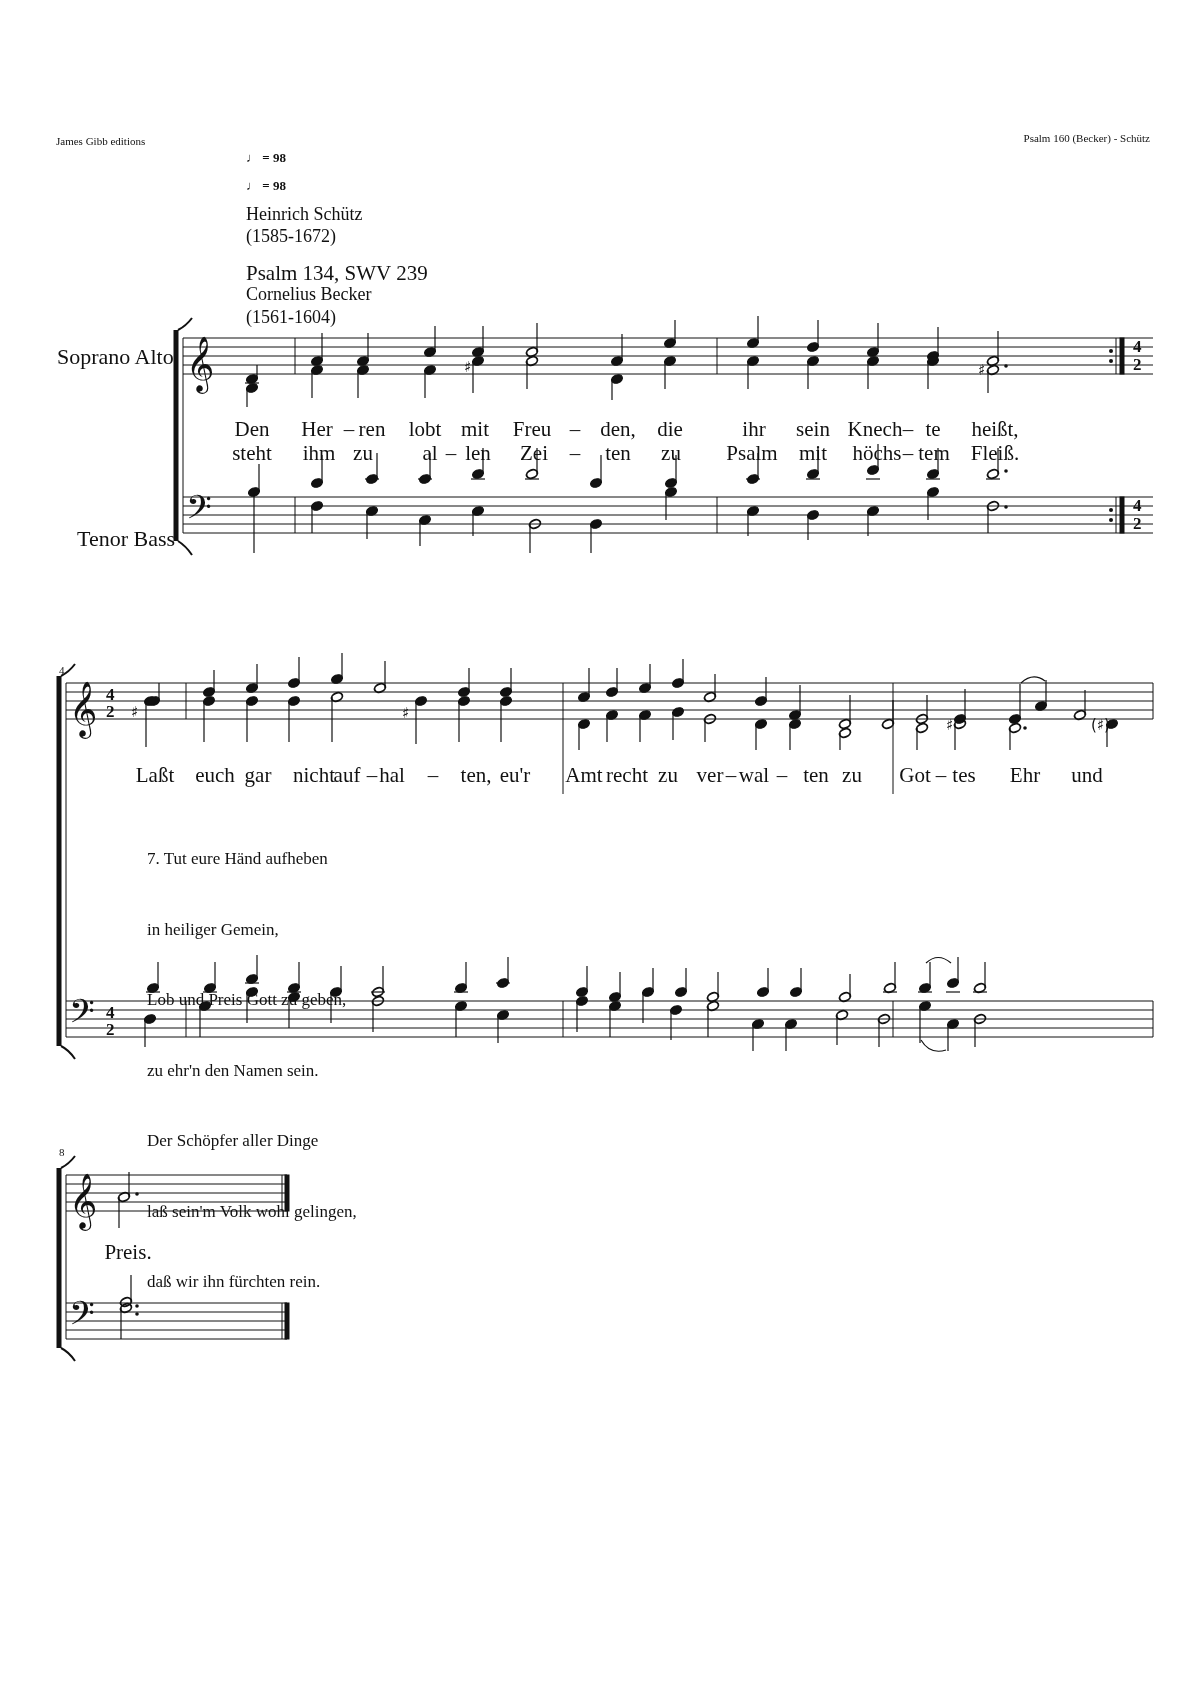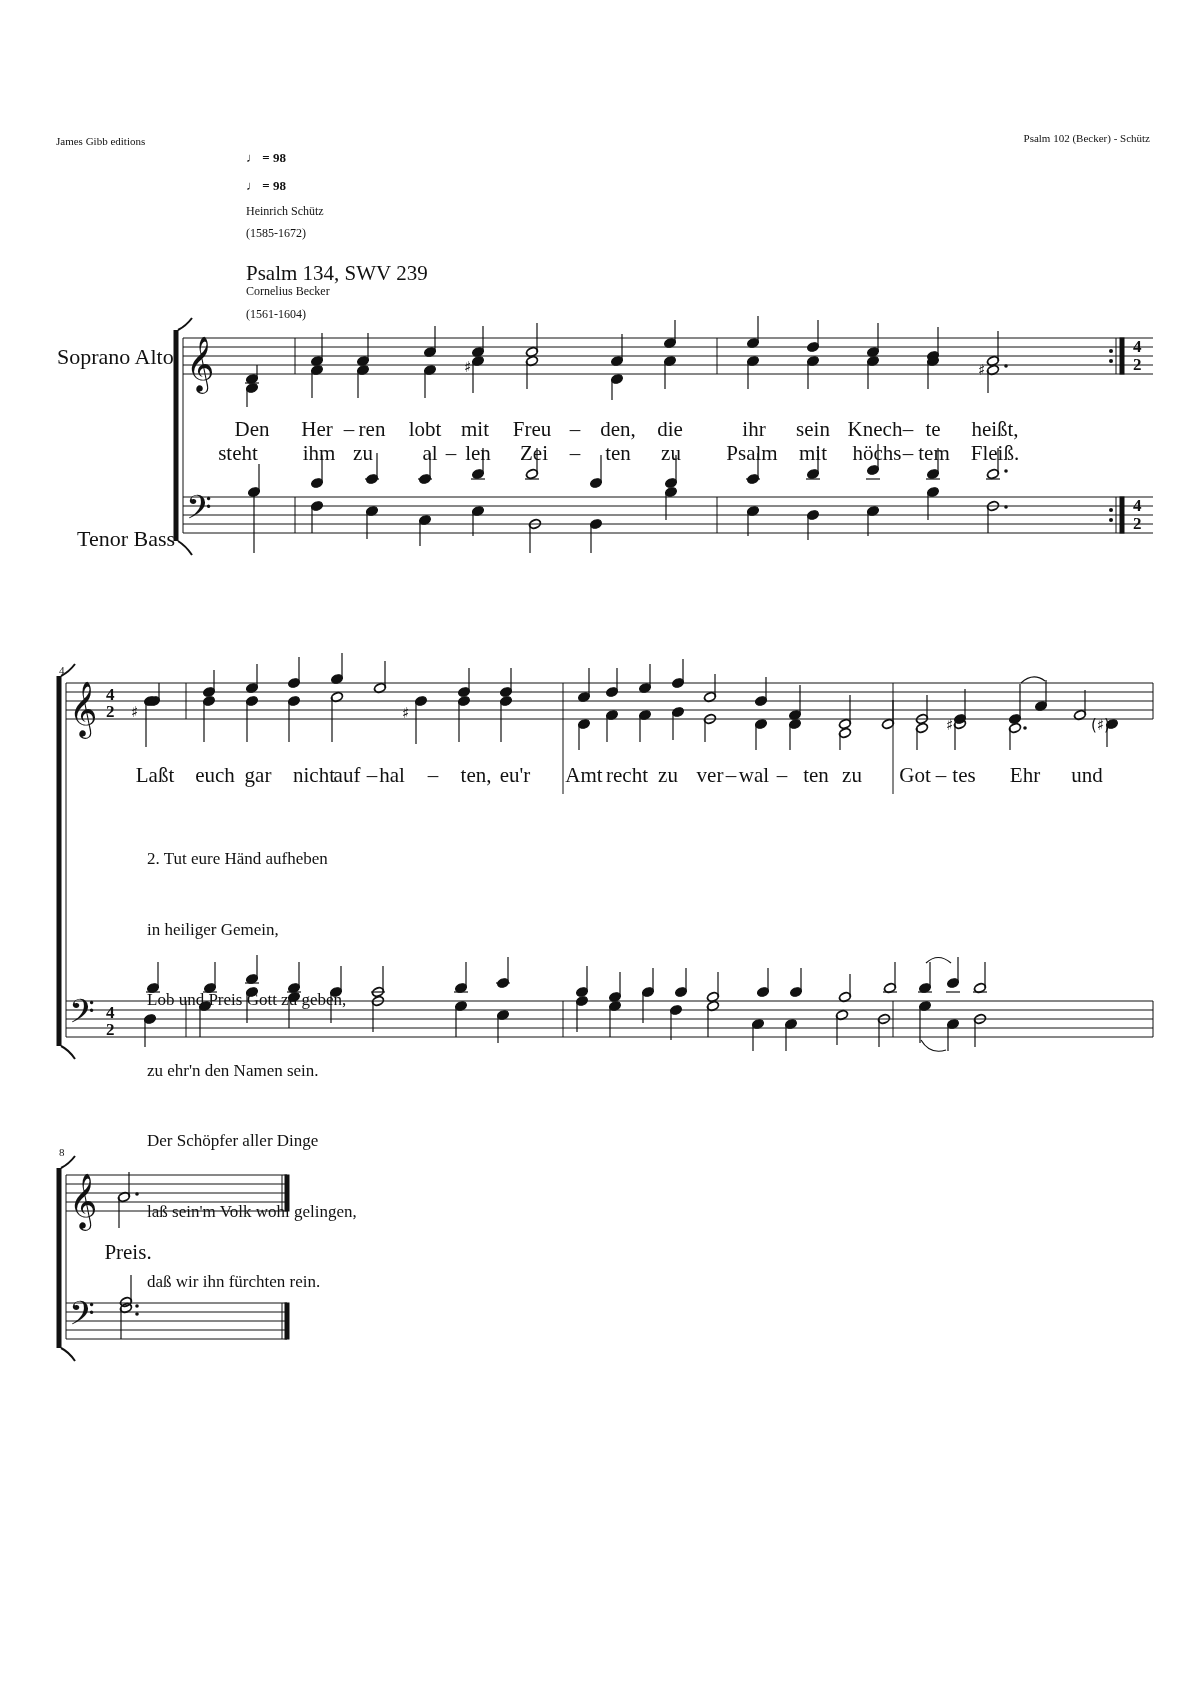--- a/index.html
+++ b/index.html
@@ -2,33 +2,33 @@
 <html><head>
 <meta charset="utf-8">
 <style>
   html, body { margin: 0; padding: 0; background: #ffffff; }
   body { width: 1200px; height: 1697px; position: relative; overflow: hidden;
          font-family: "Liberation Serif", "DejaVu Serif", serif; color: #111; }
   .abs { position: absolute; white-space: nowrap; }
   .hdr-left { left: 56px; top: 135px; font-size: 11px; }
   .hdr-right { right: 50px; top: 132px; font-size: 11px; }
   .tempo { left: 246px; font-size: 13px; font-weight: bold; }
-  .credit { left: 246px; font-size: 12px; }
+  .credit { left: 246px; font-size: 18px; }
   .title { left: 246px; top: 261px; font-size: 21px; }
   .instr { font-size: 22px; }
   .lyric { font-size: 21px; transform: translateX(-50%); }
   .verse { left: 147px; top: 800px; font-size: 17px; line-height: 23.5px; white-space: pre; }
   .mnum { font-size: 11px; }
   svg.score { position: absolute; left: 0; top: 0; }
 </style>
 </head>
 <body>
 
 <div class="abs hdr-left">James Gibb editions</div>
-<div class="abs hdr-right">Psalm 102 (Becker) - Schütz</div>
+<div class="abs hdr-right">Psalm 160 (Becker) - Schütz</div>
 
 <div class="abs tempo" style="top:150px">♩ = 98</div>
 <div class="abs tempo" style="top:178px">♩ = 98</div>
 <div class="abs credit" style="top:204px">Heinrich Schütz</div>
 <div class="abs credit" style="top:226px">(1585-1672)</div>
 <div class="abs title">Psalm 134, SWV 239</div>
 <div class="abs credit" style="top:284px">Cornelius Becker</div>
 <div class="abs credit" style="top:307px">(1561-1604)</div>
 
 <div class="abs instr" style="left:57px; top:344px">Soprano Alto</div>
@@ -46,21 +46,21 @@
   <span class="abs lyric" style="left:618px; top:417px">den,</span>
   <span class="abs lyric" style="left:670px; top:417px">die</span>
   <span class="abs lyric" style="left:754px; top:417px">ihr</span>
   <span class="abs lyric" style="left:813px; top:417px">sein</span>
   <span class="abs lyric" style="left:875px; top:417px">Knech</span>
   <span class="abs lyric" style="left:908px; top:417px">–</span>
   <span class="abs lyric" style="left:933px; top:417px">te</span>
   <span class="abs lyric" style="left:995px; top:417px">heißt,</span>
 </div>
 <div>
-  <span class="abs lyric" style="left:238px; top:441px">steht</span>
+  <span class="abs lyric" style="left:252px; top:441px">steht</span>
   <span class="abs lyric" style="left:319px; top:441px">ihm</span>
   <span class="abs lyric" style="left:363px; top:441px">zu</span>
   <span class="abs lyric" style="left:430px; top:441px">al</span>
   <span class="abs lyric" style="left:451px; top:441px">–</span>
   <span class="abs lyric" style="left:478px; top:441px">len</span>
   <span class="abs lyric" style="left:534px; top:441px">Zei</span>
   <span class="abs lyric" style="left:575px; top:441px">–</span>
   <span class="abs lyric" style="left:618px; top:441px">ten</span>
   <span class="abs lyric" style="left:671px; top:441px">zu</span>
   <span class="abs lyric" style="left:752px; top:441px">Psalm</span>
@@ -93,21 +93,21 @@
   <span class="abs lyric" style="left:816px; top:763px">ten</span>
   <span class="abs lyric" style="left:852px; top:763px">zu</span>
   <span class="abs lyric" style="left:915px; top:763px">Got</span>
   <span class="abs lyric" style="left:941px; top:763px">–</span>
   <span class="abs lyric" style="left:964px; top:763px">tes</span>
   <span class="abs lyric" style="left:1025px; top:763px">Ehr</span>
   <span class="abs lyric" style="left:1087px; top:763px">und</span>
 </div>
 
 <div class="abs verse">
-  <div>2. Tut eure Händ aufheben</div>
+  <div>7. Tut eure Händ aufheben</div>
   <div>in heiliger Gemein,</div>
   <div>Lob und Preis Gott zu geben,</div>
   <div>zu ehr'n den Namen sein.</div>
   <div>Der Schöpfer aller Dinge</div>
   <div>laß sein'm Volk wohl gelingen,</div>
   <div>daß wir ihn fürchten rein.</div>
 </div>
 
 <div class="abs mnum" style="left:59px; top:1146px">8</div>
 <span class="abs lyric" style="left:128px; top:1240px">Preis.</span>

